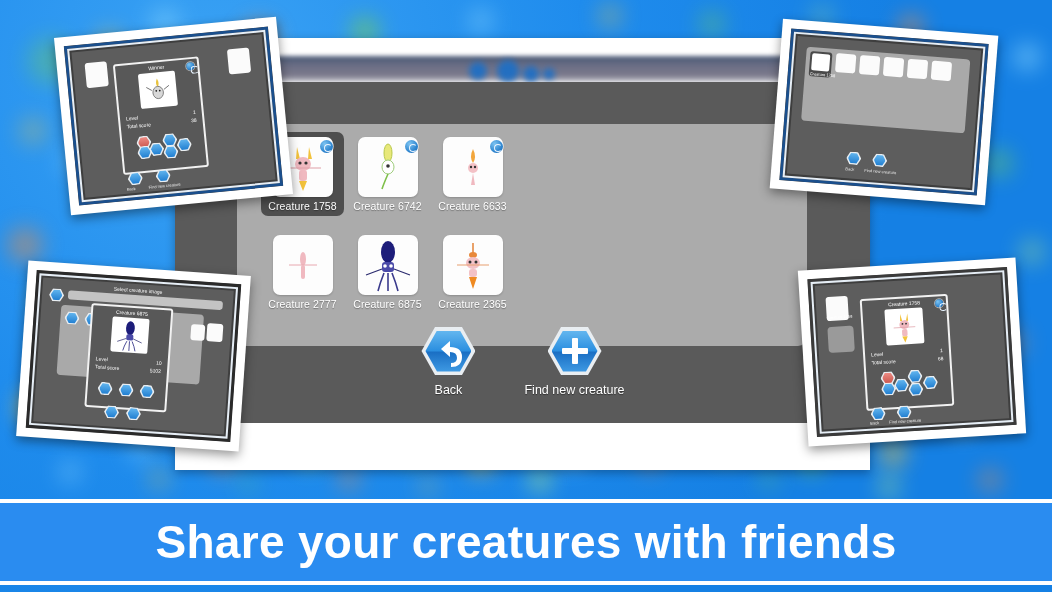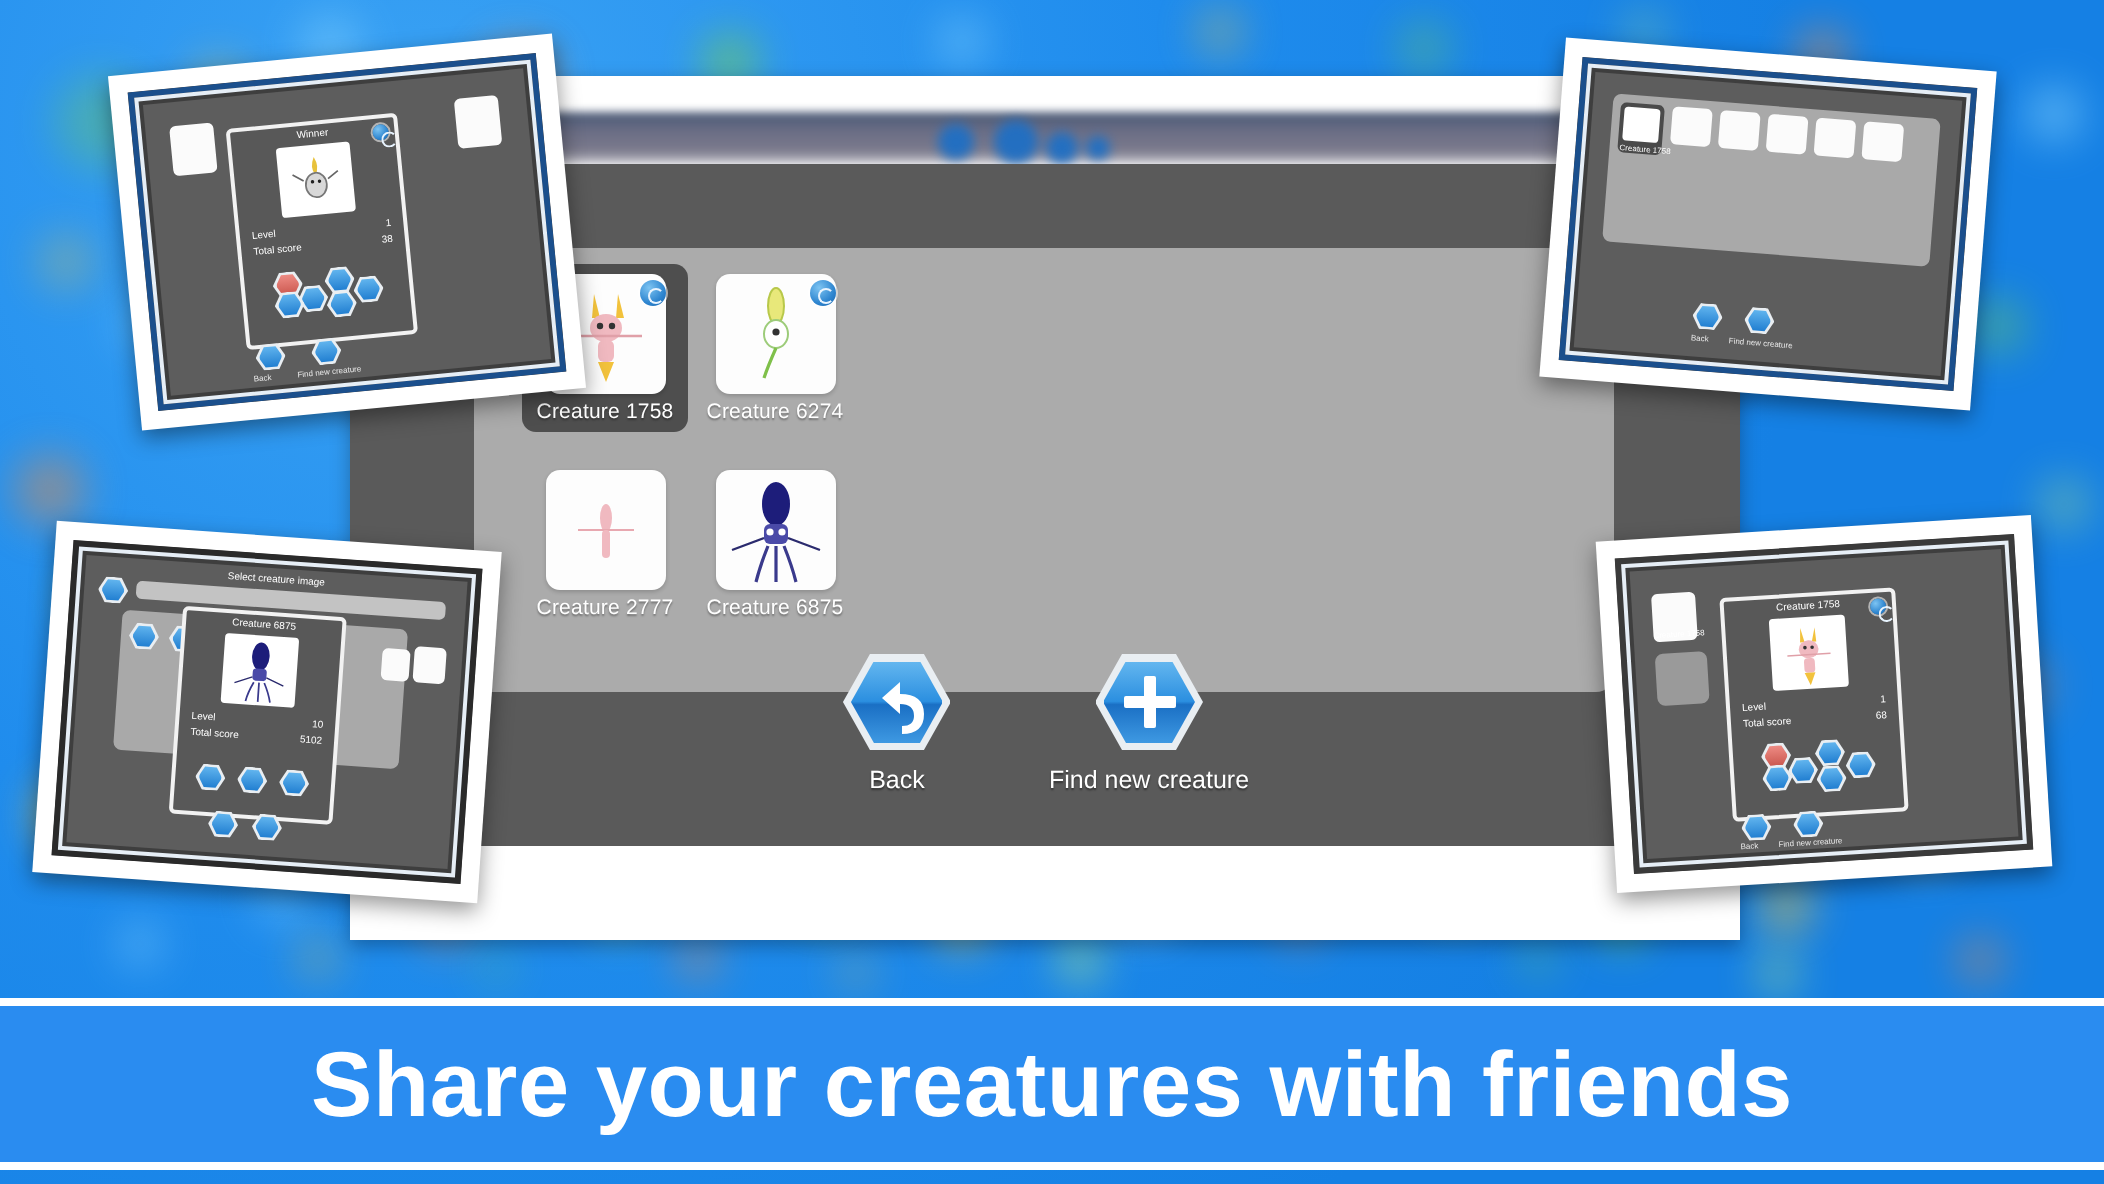--- a/index.html
+++ b/index.html
@@ -238,24 +238,37 @@
 
           <div class="tile">
             <div class="thumb">
               <svg class="crt" viewBox="0 0 60 60">
                 <ellipse cx="30" cy="16" rx="4" ry="9" fill="#e8e87a" stroke="#b8c84a"></ellipse>
                 <ellipse cx="30" cy="30" rx="6" ry="7" fill="#ffffff" stroke="#9dcc7a"></ellipse>
                 <circle cx="30" cy="29" r="1.8" fill="#333"></circle>
                 <path d="M30 37 Q26 46 24 52" stroke="#7fc04a" stroke-width="1.6" fill="none"></path>
               </svg>
             </div>
-            <div class="cap">Creature 6274</div>
+            <div class="cap">Creature 6742</div>
             <div class="badge" style="right:11px;top:8px;"></div>
           </div>
 
+          <div class="tile">
+            <div class="thumb">
+              <svg class="crt" viewBox="0 0 60 60">
+                <path d="M30 12 Q34 20 30 26 Q26 20 30 12 Z" fill="#f2a63c"></path>
+                <ellipse cx="30" cy="31" rx="5" ry="5" fill="#f3c1c6"></ellipse>
+                <circle cx="28" cy="30" r="1.2" fill="#333"></circle>
+                  <circle cx="32" cy="30" r="1.2" fill="#333"></circle>
+                <path d="M30 36 L28 48 L32 48 Z" fill="#f0b9c0"></path>
+              </svg>
+            </div>
+            <div class="cap">Creature 6633</div>
+            <div class="badge" style="right:11px;top:8px;"></div>
+          </div>
         </div>
 
         <div class="grid-row" style="left:24px;top:106px;gap:2px;justify-content:flex-end;">
           <div class="tile">
             <div class="thumb">
               <svg class="crt" viewBox="0 0 60 60">
                 <ellipse cx="30" cy="24" rx="3" ry="7" fill="#f0b9c0"></ellipse>
                 <path d="M16 30 L44 30" stroke="#e8a8b0" stroke-width="1"></path>
                 <rect x="28" y="30" width="4" height="14" rx="2" fill="#f0b9c0"></rect>
               </svg>
@@ -271,20 +284,35 @@
                 <rect x="24" y="27" width="12" height="10" rx="3" fill="#4a4aa8"></rect>
                 <circle cx="27" cy="31" r="1.8" fill="#fff"></circle>
                   <circle cx="33" cy="31" r="1.8" fill="#fff"></circle>
                 <path d="M24 34 L8 40 M36 34 L52 40" stroke="#2b2b6e" stroke-width="1.2"></path>
                 <path d="M26 38 Q22 48 20 56 M30 38 L30 56 M34 38 Q38 48 40 56" stroke="#3a3a8c" stroke-width="1.6" fill="none"></path>
               </svg>
             </div>
             <div class="cap">Creature 6875</div>
           </div>
 
+          <div class="tile">
+            <div class="thumb">
+              <svg class="crt" viewBox="0 0 60 60">
+                <path d="M30 8 L30 18" stroke="#e07a2a" stroke-width="1.4"></path>
+                <ellipse cx="30" cy="20" rx="4" ry="3" fill="#e8883a"></ellipse>
+                <ellipse cx="30" cy="28" rx="7" ry="6" fill="#f3c1c6"></ellipse>
+                <circle cx="27" cy="27" r="1.5" fill="#333"></circle>
+                  <circle cx="33" cy="27" r="1.5" fill="#333"></circle>
+                <path d="M14 30 L46 30" stroke="#e8a070" stroke-width="1.2"></path>
+                <rect x="26" y="34" width="8" height="8" rx="3" fill="#f3c1c6"></rect>
+                <path d="M26 42 L34 42 L30 54 Z" fill="#ef8a22"></path>
+              </svg>
+            </div>
+            <div class="cap">Creature 2365</div>
+          </div>
 
         </div>
       </div>
 
       <div id="action-bar">
         <div class="hexbtn">
           <div class="hexwrap">
             <div class="hex"></div>
             <div class="hex inner"></div>
             <svg class="hexico" viewBox="0 0 56 56">

